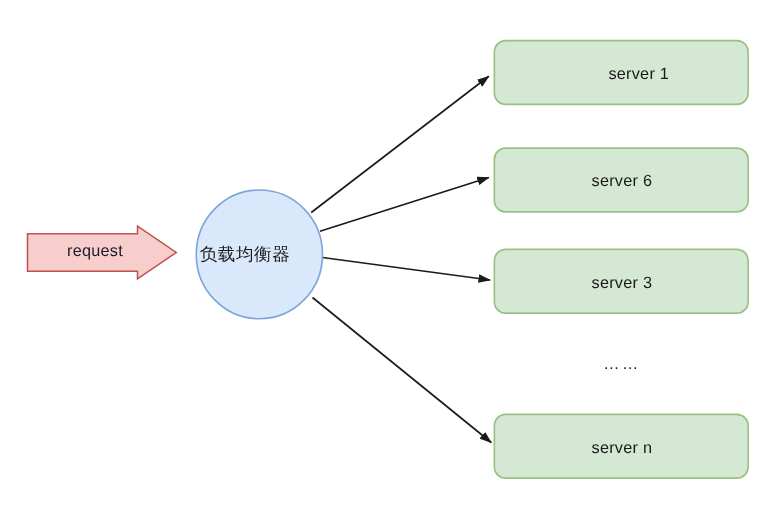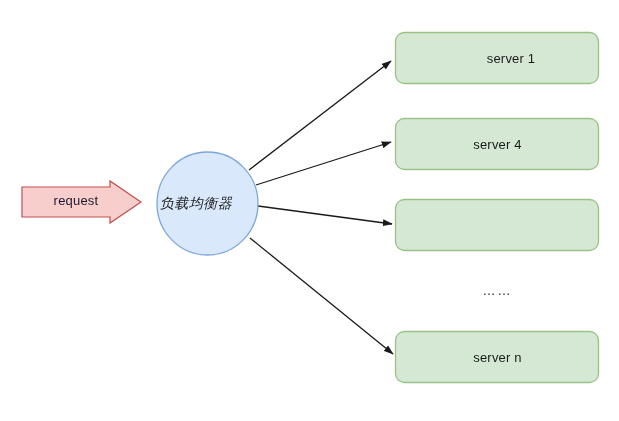--- a/index.html
+++ b/index.html
@@ -72,24 +72,25 @@
     <ellipse cx="207.5" cy="203.5" rx="50.5" ry="51.5" fill="#dae8fc" stroke="#7ea6d9" stroke-width="1.3"></ellipse>
 
     <rect x="395.5" y="32.5" width="203" height="51" rx="9" ry="9" fill="#d5e8d4" stroke="#97c283" stroke-width="1.3"></rect>
     <rect x="395.5" y="118.5" width="203" height="51" rx="9" ry="9" fill="#d5e8d4" stroke="#97c283" stroke-width="1.3"></rect>
     <rect x="395.5" y="199.5" width="203" height="51" rx="9" ry="9" fill="#d5e8d4" stroke="#97c283" stroke-width="1.3"></rect>
     <rect x="395.5" y="331.5" width="203" height="51" rx="9" ry="9" fill="#d5e8d4" stroke="#97c283" stroke-width="1.3"></rect>
   </svg>
 
   <div class="node-label request-label" style="left:0px; top:170px; width:152px;margin-top:23px;">request</div>
 
-  <div class="node-label lb-label" style="left:157px; top:195px; width:78px;font-style:italic;">负载均衡器</div>
+  <div class="node-label lb-label" style="left:157px; top:195px; width:78px;">负载均衡器</div>
 
   <div class="node-label server-label" style="left:396px; top:51px; width:230px;">server 1</div>
 
-  <div class="node-label server-label" style="left:396px; top:137px; width:203px;">server 4</div>
+  <div class="node-label server-label" style="left:396px; top:137px; width:203px;">server 6</div>
 
+  <div class="node-label server-label" style="left:396px; top:218px; width:203px;">server 3</div>
 
   <div class="node-label server-label" style="left:396px; top:350px; width:203px;">server n</div>
 
   <div class="node-label ellipsis-label" style="left:396px; top:283px; width:203px;">……</div>
 
 </div>
 
 </body></html>

